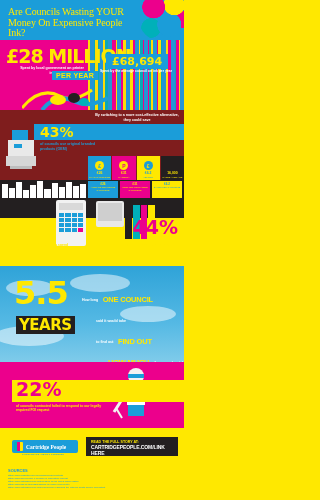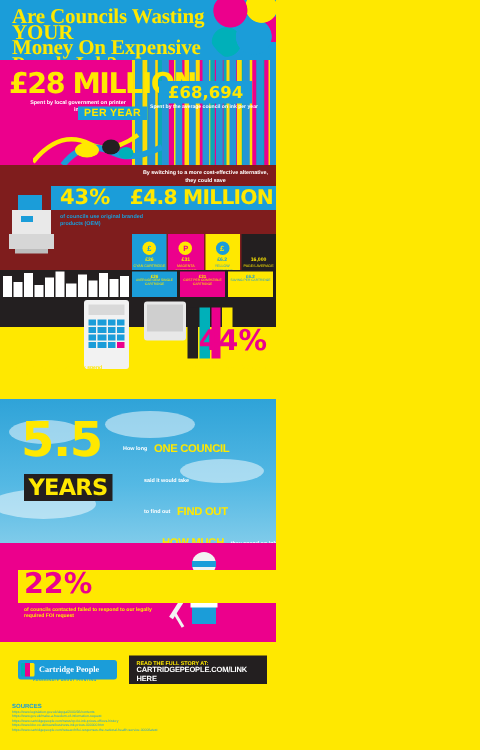--- a/index.html
+++ b/index.html
@@ -13,22 +13,22 @@
   .page { width:184px; height:500px; position:relative; }
 
   
   .header {
     position:relative; height:40px;
     background:#1b9dd9;
     overflow:hidden;
   }
   .header-title {
     position:absolute; left:8px; top:7px; width:130px;
-    color:#ffe800; font-size:14px; line-height:10.5px;
-    font-weight:bold; letter-spacing:-.1px;
+    color:#ffe800; font-size:10px; line-height:10.5px;
+    font-weight:normal; letter-spacing:-.1px;
     font-family:"Liberation Serif", serif;
   }
   .splash-tr {
     position:absolute; right:-6px; top:-8px; width:52px; height:50px;
     border-radius:50%;
     background:
       radial-gradient(circle at 30% 30%, #ec008c 0 22%, transparent 23%),
       radial-gradient(circle at 70% 25%, #ffe800 0 20%, transparent 21%),
       radial-gradient(circle at 60% 65%, #1b9dd9 0 26%, transparent 27%),
       radial-gradient(circle at 25% 72%, #00b0b9 0 18%, transparent 19%),
@@ -262,21 +262,20 @@
     <svg class="printer" viewBox="0 0 34 44">
       <rect x="4" y="14" width="26" height="16" fill="#e9e9e9"></rect>
       <rect x="2" y="30" width="30" height="10" fill="#d6d6d6"></rect>
       <rect x="8" y="4" width="16" height="10" fill="#1b9dd9"></rect>
       <rect x="10" y="18" width="8" height="4" fill="#1b9dd9"></rect>
       <rect x="6" y="40" width="22" height="3" fill="#bdbdbd"></rect>
     </svg>
     <div class="save-note">By switching to a more cost-effective alternative, they could save</div>
     <div class="blue-bar"></div>
     <div class="pct43">43%</div>
-    <div class="m48">£4.8 MILLION</div>
     <div class="pct43-sub">of councils use original branded products (OEM)</div>
 
     <div class="cartridges">
       <div class="cart c-cyan">
         <div class="circ">£</div>
         <div class="cval">£26</div>
         <div class="clab">CYAN CARTRIDGE</div>
       </div>
       <div class="cart c-mag">
         <div class="circ">P</div>

